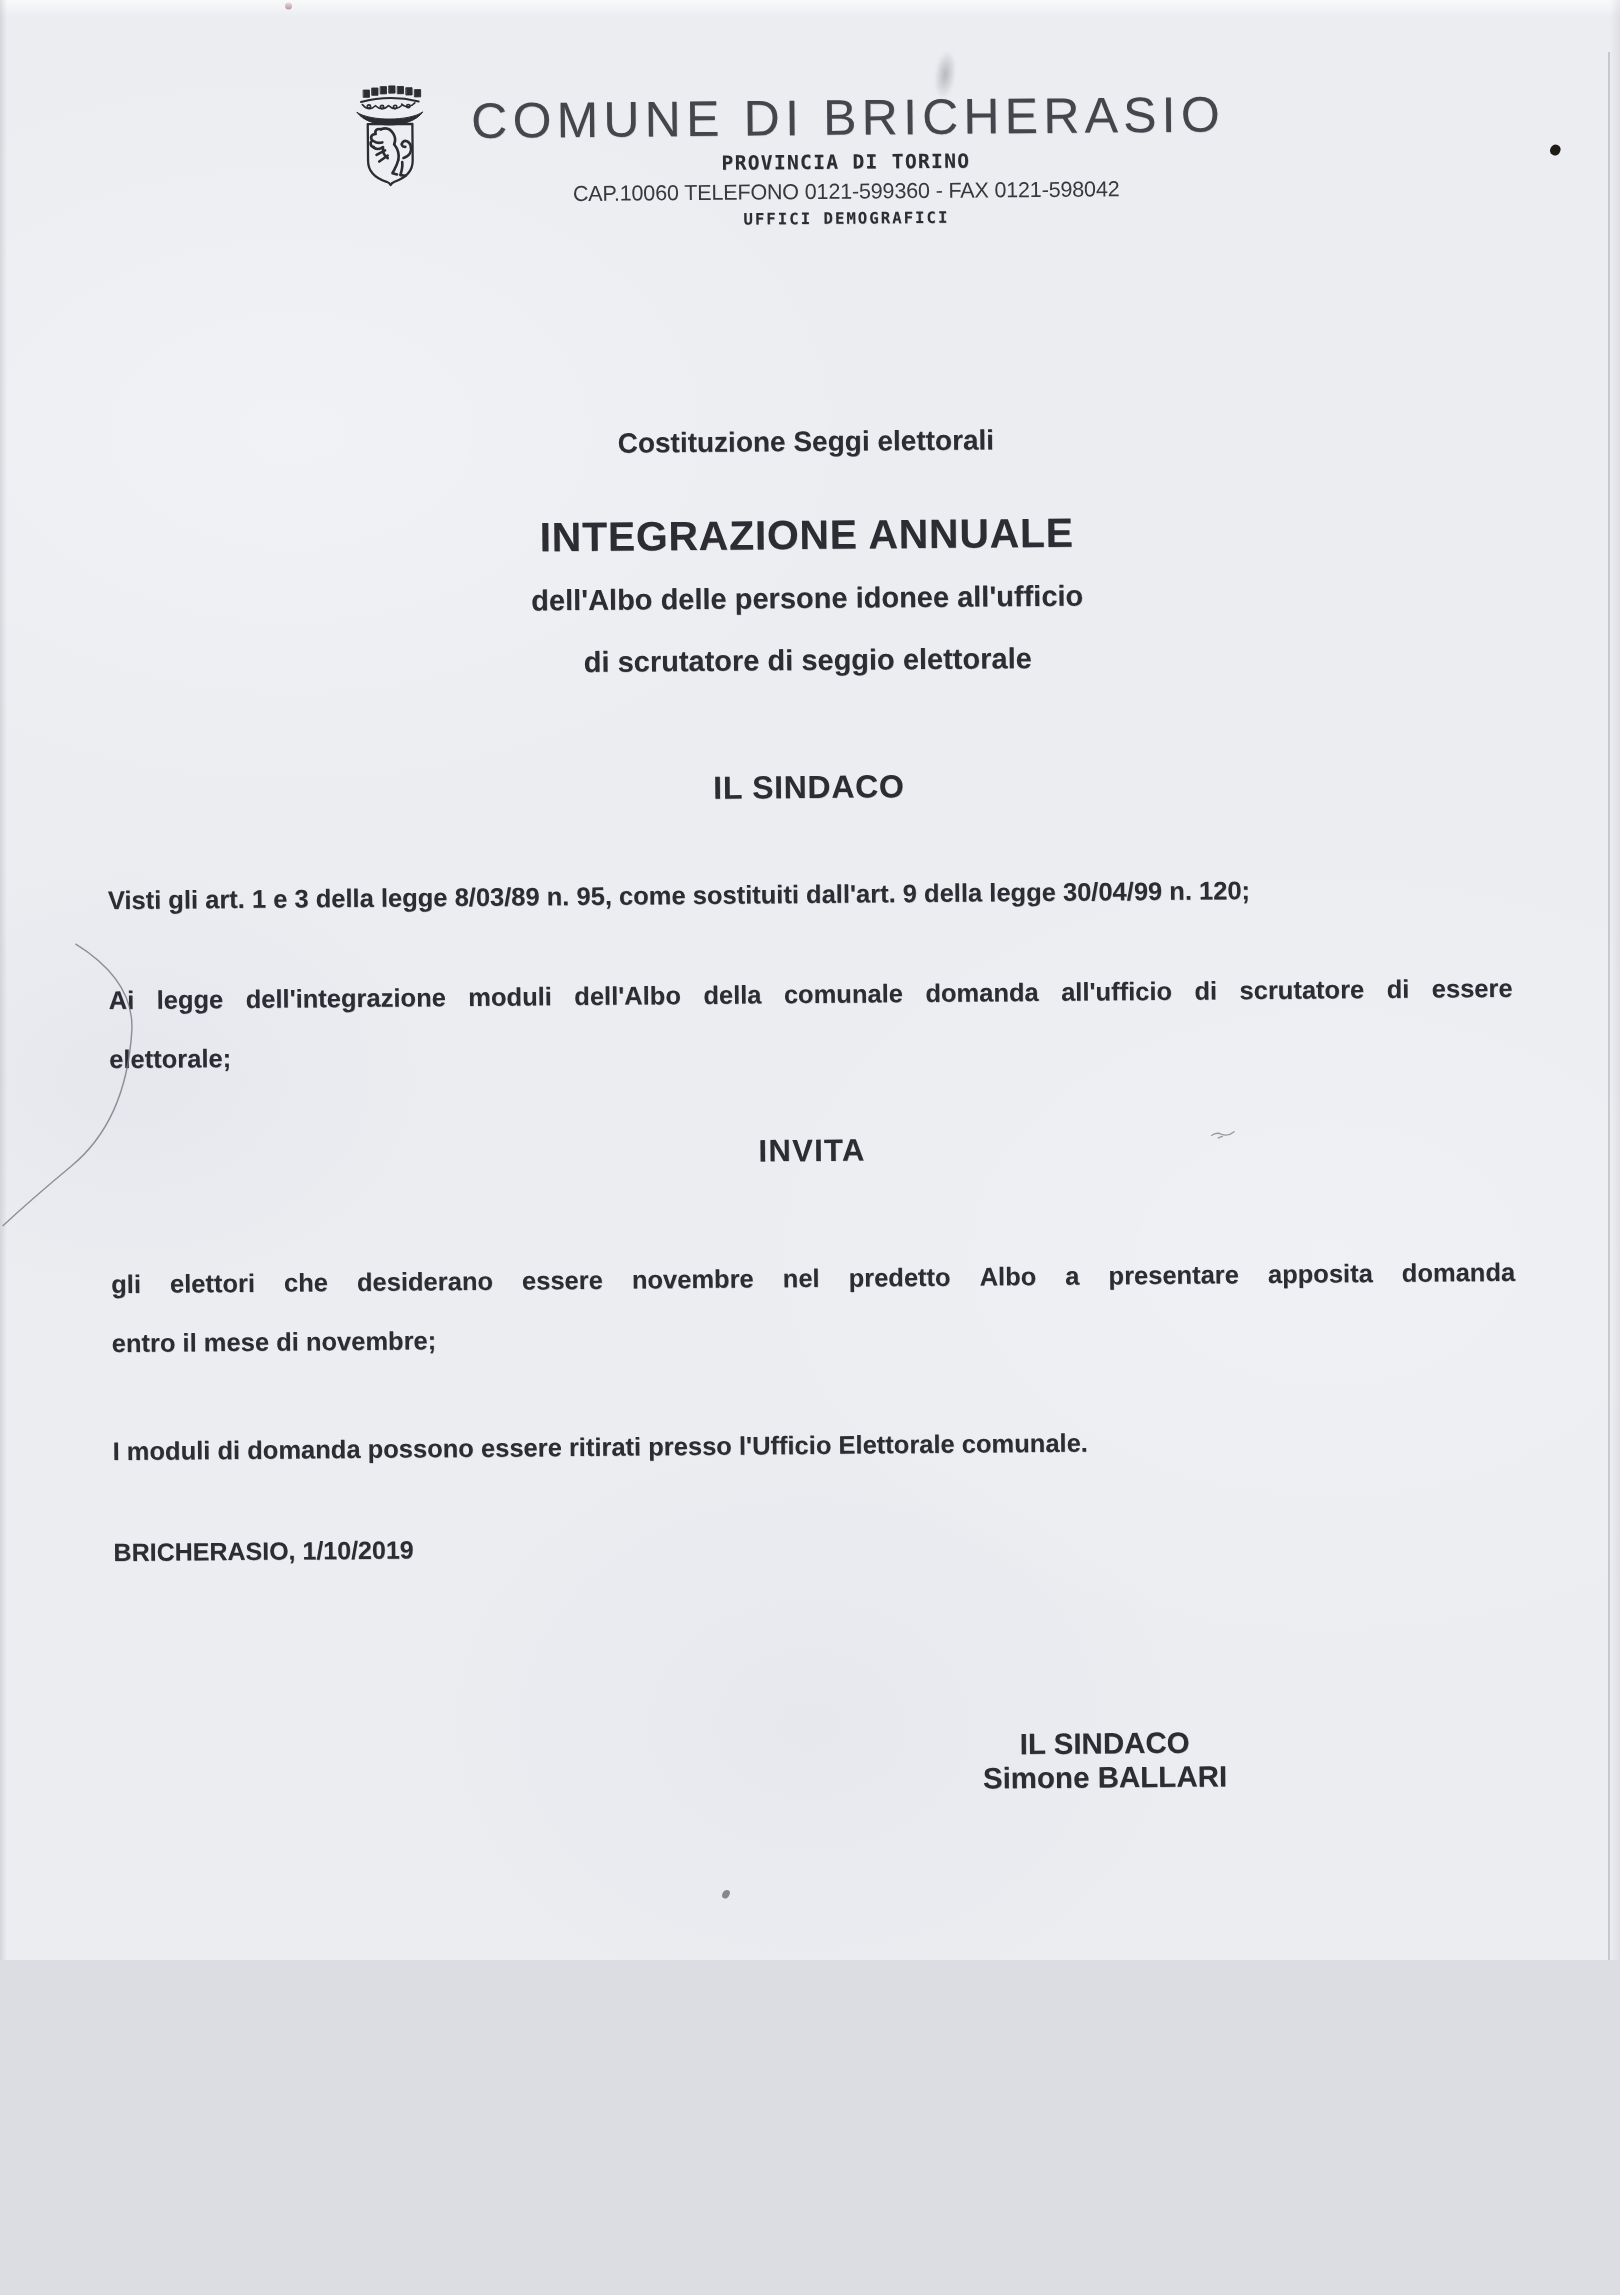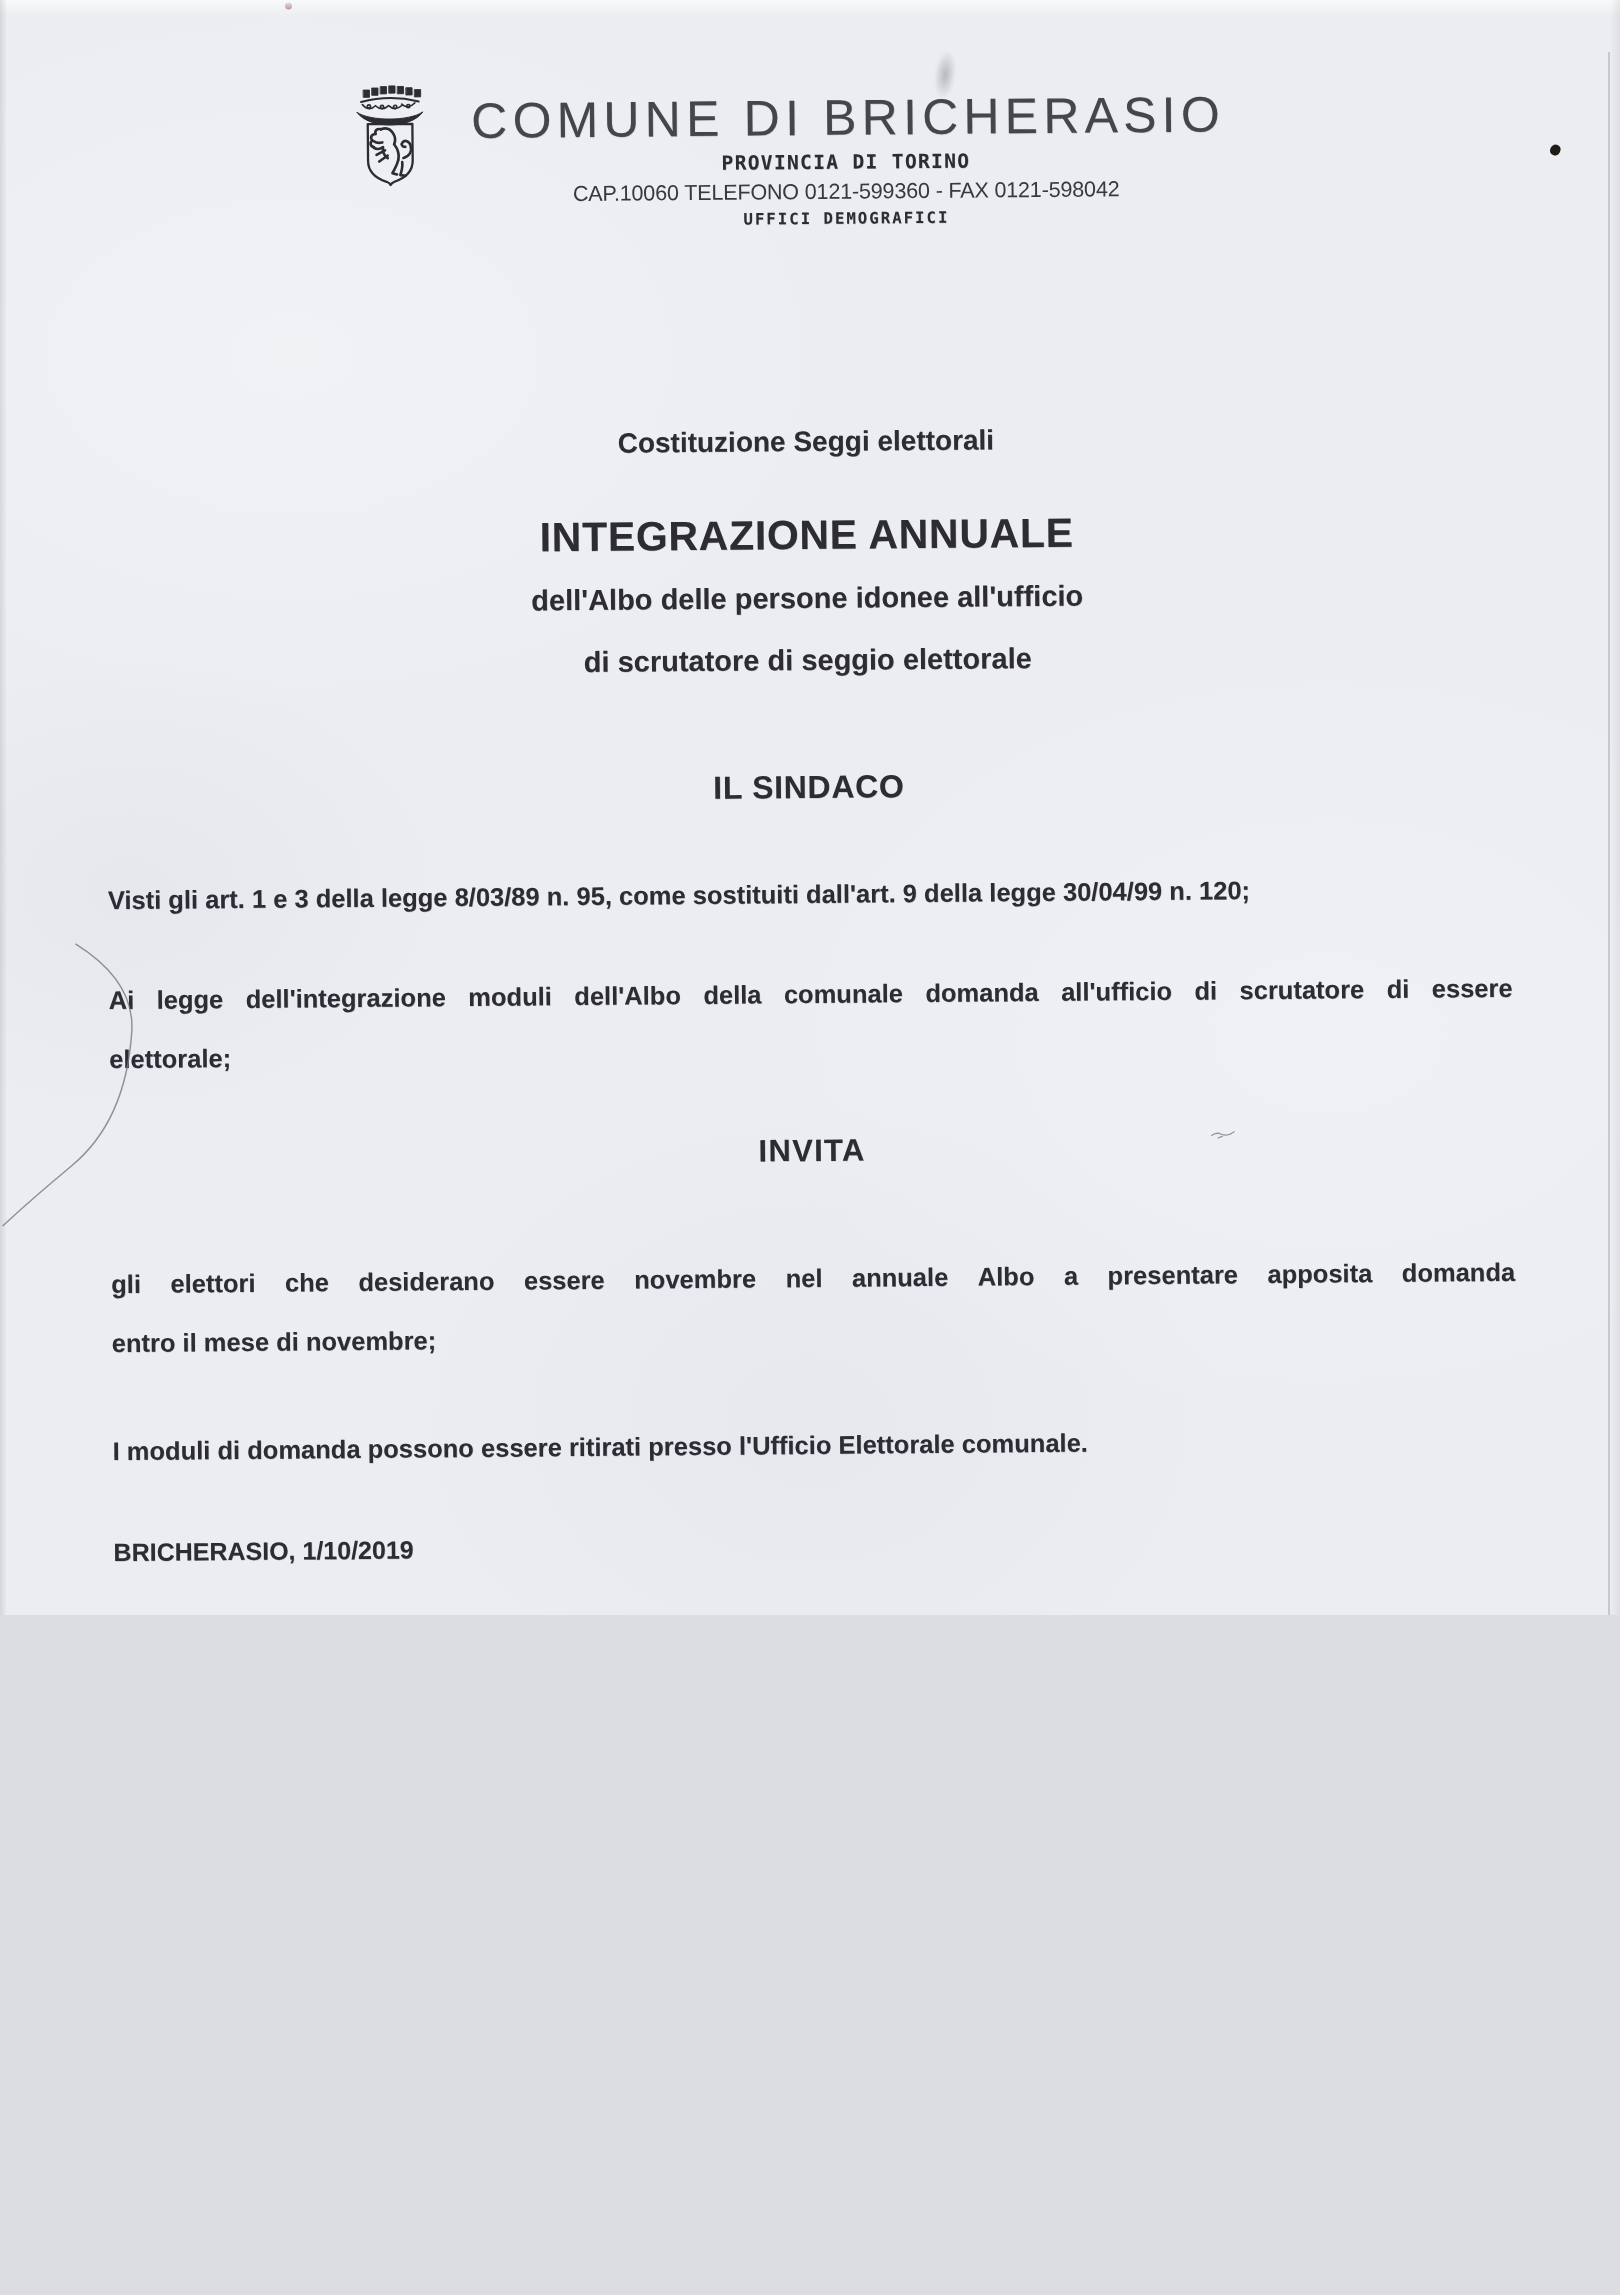--- a/index.html
+++ b/index.html
@@ -1,18 +1,18 @@
 <!DOCTYPE html>
 <html style="font-size:10.5px"><head>
 <meta charset="utf-8">
 <style>
   html,body{margin:0;padding:0;}
   body{width:1620px;height:2295px;overflow:hidden;background:#dcdde2;}
   .page{
-    position:relative;width:1620px;height:1615px;overflow:hidden;
+    position:relative;width:1620px;height:1960px;overflow:hidden;
     background-color:#ebedf1;
     background-image:
       radial-gradient(916px 589px at 18% 22%, rgba(255,255,255,.28), rgba(255,255,255,0) 65%),
       radial-gradient(1047px 720px at 82% 64%, rgba(255,255,255,.20), rgba(255,255,255,0) 60%),
       radial-gradient(589px 458px at 50% 88%, rgba(186,190,204,.10), rgba(186,190,204,0) 70%),
       radial-gradient(458px 327px at 8% 55%, rgba(186,190,204,.12), rgba(186,190,204,0) 70%);
     font-family:"Liberation Sans", sans-serif;
   }
   .abs{position:absolute;}
   .skew{position:absolute;left:0;top:0;width:1620px;height:2295px;
@@ -155,21 +155,21 @@
 
     <div class="abs b ink body-text" style="left:110px;top:1263px;width:1404px;">
       <div class="pline jline">
           <span>gli</span>
           <span>elettori</span>
           <span>che</span>
           <span>desiderano</span>
           <span>essere</span>
           <span>novembre</span>
           <span>nel</span>
-          <span>annuale</span>
+          <span>predetto</span>
           <span>Albo</span>
           <span>a</span>
           <span>presentare</span>
           <span>apposita</span>
           <span>domanda</span>
         </div>
       <div class="pline">entro il mese di novembre;</div>
     </div>
 
     <div class="abs b ink body-text" style="left:110px;top:1430px;width:1427px;">I moduli di domanda possono essere ritirati presso l'Ufficio Elettorale comunale.</div>

